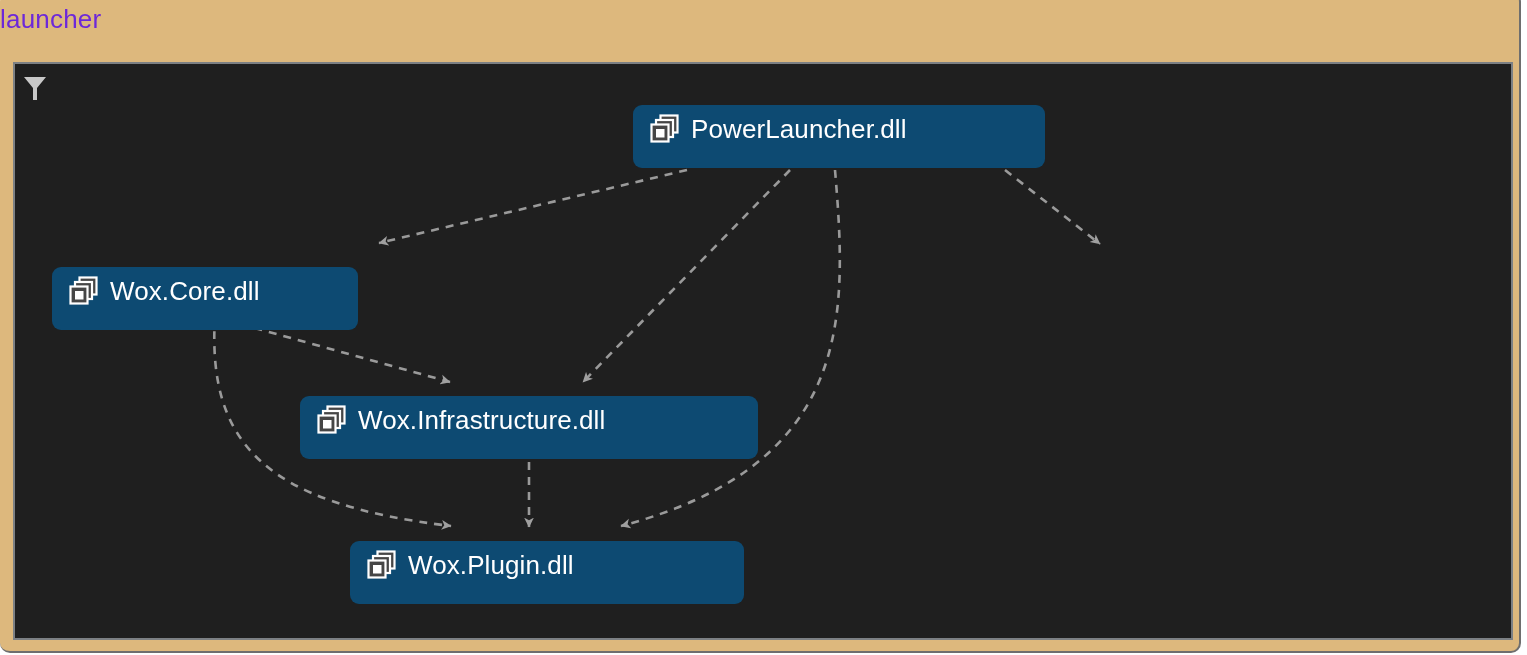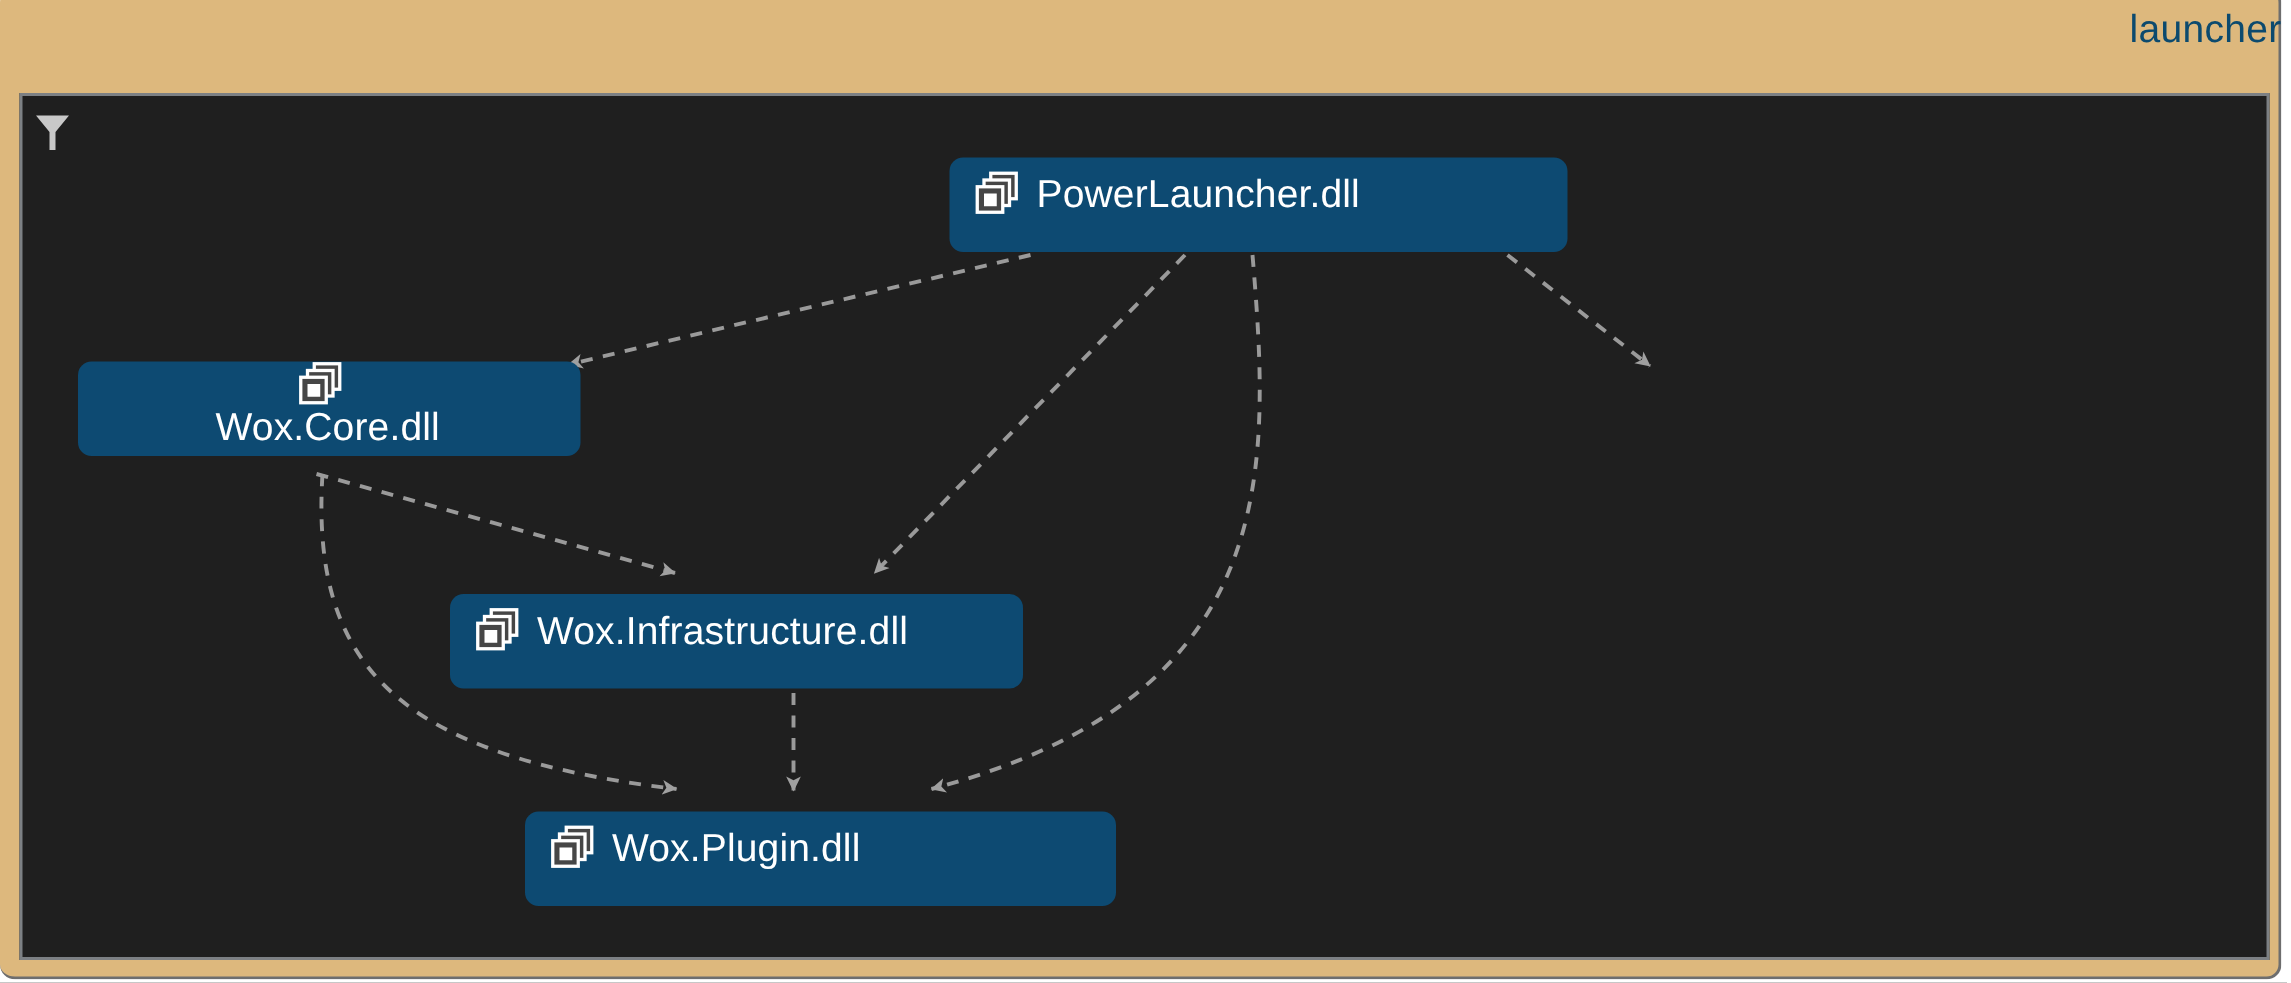--- a/index.html
+++ b/index.html
@@ -25,23 +25,23 @@
     border-radius: 10px;
     box-sizing: border-box;
     border-right: 2px solid #6e6e6e;
     border-bottom: 2px solid #6e6e6e;
   }
   #group-title {
     position: absolute;
     left: 0;
     top: 12px;
     width: 1521px;
-    text-align: right;
+    text-align: left;
     font-size: 26px;
-    color: #0c4a6e;
+    color: #6d28d9;
     letter-spacing: 0.2px;
     font-weight: 400;
   }
   
   #canvas {
     position: absolute;
     left: 13px;
     top: 62px;
     width: 1500px;
     height: 578px;
@@ -137,34 +137,34 @@
         <svg width="30" height="30" viewBox="0 0 30 30" xmlns="http://www.w3.org/2000/svg">
           <rect x="11.5" y="1.5" width="17" height="17" fill="#464646" stroke="#ffffff" stroke-width="2.2"></rect>
           <rect x="7" y="6" width="17" height="17" fill="#464646" stroke="#ffffff" stroke-width="2.2"></rect>
           <rect x="2.5" y="10.5" width="17" height="17" fill="#464646" stroke="#ffffff" stroke-width="2.2"></rect>
           <rect x="7" y="15" width="8.5" height="8.5" fill="#ffffff"></rect>
         </svg>
       </span>
       <span class="node-label">PowerLauncher.dll</span>
     </div>
 
-    <div class="node" style="left:37px; top:177px; width:335px;flex-direction:column;">
+    <div class="node" style="left:37px; top:203px; width:306px;">
       <span class="node-icon">
         <svg width="30" height="30" viewBox="0 0 30 30" xmlns="http://www.w3.org/2000/svg">
           <rect x="11.5" y="1.5" width="17" height="17" fill="#464646" stroke="#ffffff" stroke-width="2.2"></rect>
           <rect x="7" y="6" width="17" height="17" fill="#464646" stroke="#ffffff" stroke-width="2.2"></rect>
           <rect x="2.5" y="10.5" width="17" height="17" fill="#464646" stroke="#ffffff" stroke-width="2.2"></rect>
           <rect x="7" y="15" width="8.5" height="8.5" fill="#ffffff"></rect>
         </svg>
       </span>
       <span class="node-label">Wox.Core.dll</span>
     </div>
 
 
-    <div class="node" style="left:285px; top:332px; width:382px;">
+    <div class="node" style="left:285px; top:332px; width:458px;">
       <span class="node-icon">
         <svg width="30" height="30" viewBox="0 0 30 30" xmlns="http://www.w3.org/2000/svg">
           <rect x="11.5" y="1.5" width="17" height="17" fill="#464646" stroke="#ffffff" stroke-width="2.2"></rect>
           <rect x="7" y="6" width="17" height="17" fill="#464646" stroke="#ffffff" stroke-width="2.2"></rect>
           <rect x="2.5" y="10.5" width="17" height="17" fill="#464646" stroke="#ffffff" stroke-width="2.2"></rect>
           <rect x="7" y="15" width="8.5" height="8.5" fill="#ffffff"></rect>
         </svg>
       </span>
       <span class="node-label">Wox.Infrastructure.dll</span>
     </div>

